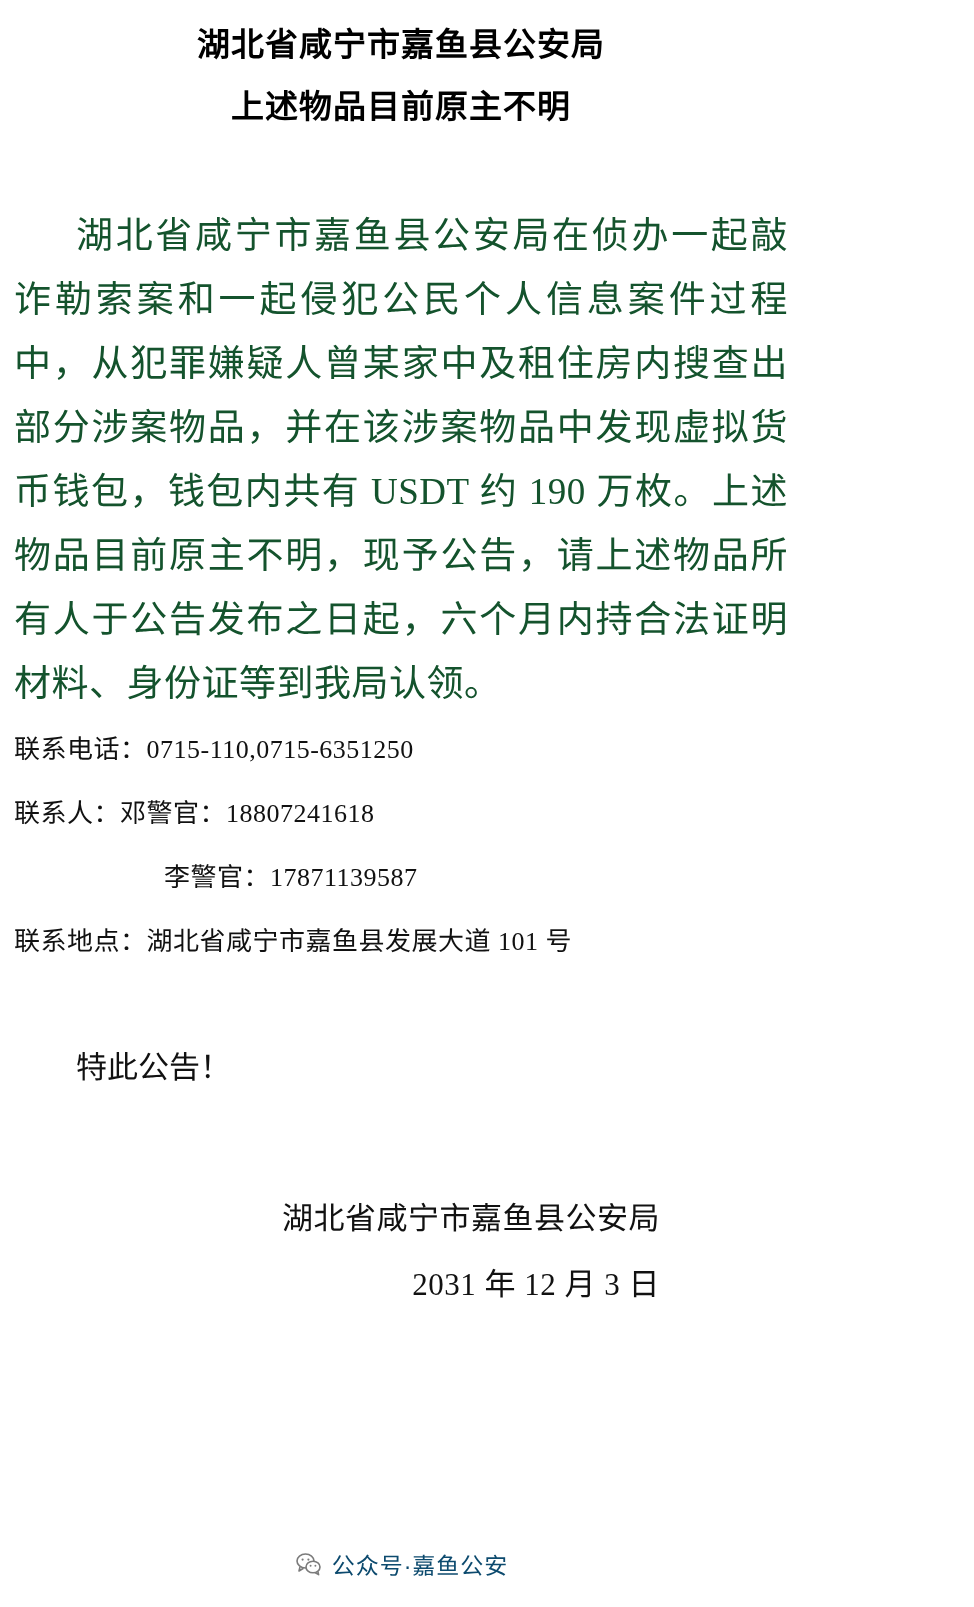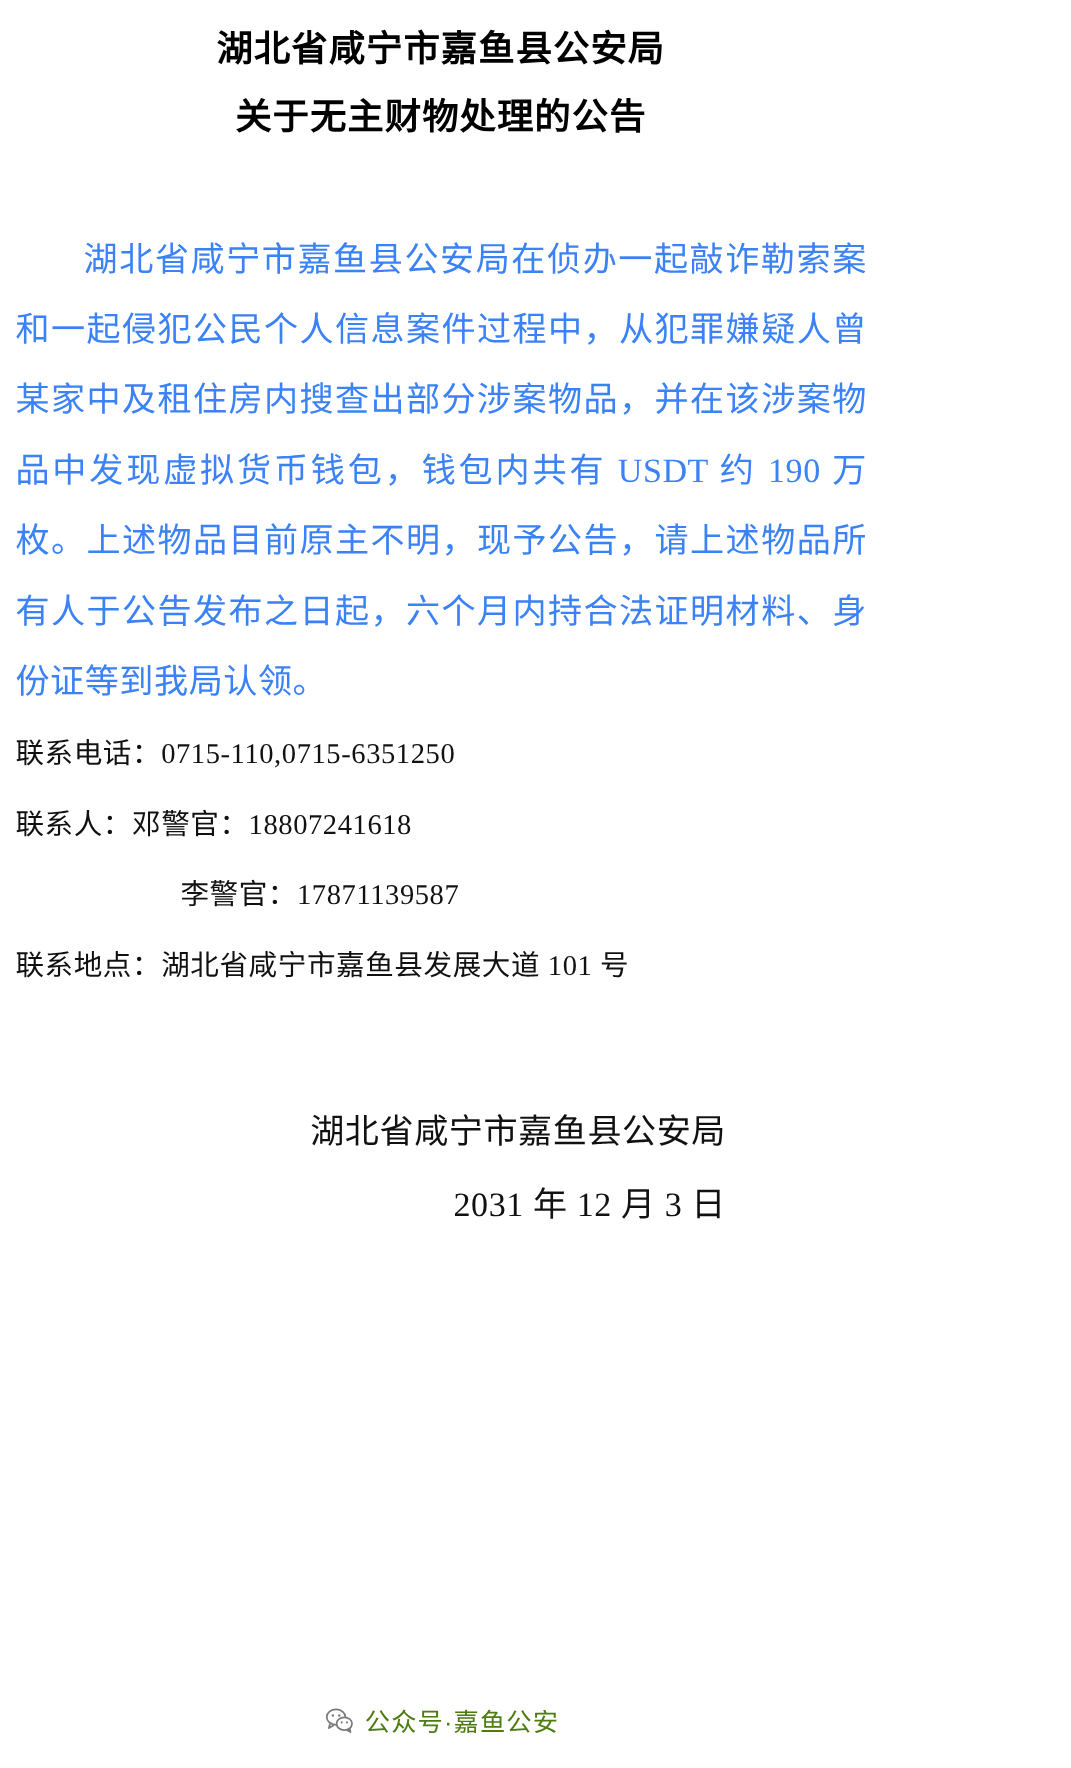--- a/index.html
+++ b/index.html
@@ -30,27 +30,27 @@
     font-size: 33px;
     font-weight: bold;
     line-height: 62px;
     letter-spacing: 1px;
     color: #000000;
   }
   .body-block {
     margin-top: 66px;
   }
   p.para {
-    font-size: 31px;
+    font-size: 37px;
     line-height: 64px;
     margin: 0;
     text-align: justify;
     text-justify: inter-ideograph;
     letter-spacing: 0.5px;
-    color: #3b82f6;
+    color: #14532d;
   }
   p.para.indent {
     text-indent: 62px;
   }
   .contact-block {
     margin-top: 2px;
   }
   .contact-line {
     font-size: 26px;
     line-height: 64px;
@@ -90,46 +90,47 @@
     gap: 10px;
   }
   .footer-icon {
     width: 28px;
     height: 28px;
     display: inline-block;
     position: relative;
   }
   .footer-text {
     font-size: 23px;
-    color: #4d7c0f;
+    color: #0c4a6e;
     font-family: "Liberation Sans", "DejaVu Sans", sans-serif;
     letter-spacing: 1px;
   }
 </style>
 </head>
 <body>
 
 <div class="page">
 
   <div class="title-block">
     <div class="title-line">湖北省咸宁市嘉鱼县公安局</div>
-    <div class="title-line">关于无主财物处理的公告</div>
+    <div class="title-line">上述物品目前原主不明</div>
   </div>
 
   <div class="body-block">
     <p class="para indent">湖北省咸宁市嘉鱼县公安局在侦办一起敲诈勒索案和一起侵犯公民个人信息案件过程中，从犯罪嫌疑人曾某家中及租住房内搜查出部分涉案物品，并在该涉案物品中发现虚拟货币钱包，钱包内共有 USDT 约 190 万枚。上述物品目前原主不明，现予公告，请上述物品所有人于公告发布之日起，六个月内持合法证明材料、身份证等到我局认领。</p>
   </div>
 
   <div class="contact-block">
     <div class="contact-line">联系电话：0715-110,0715-6351250</div>
     <div class="contact-line">联系人：邓警官：18807241618</div>
     <div class="contact-line indent2">李警官：17871139587</div>
     <div class="contact-line">联系地点：湖北省咸宁市嘉鱼县发展大道 101 号</div>
   </div>
 
+  <div class="notice-line">特此公告！</div>
 
   <div class="signature-block">
     <div class="sign-line">湖北省咸宁市嘉鱼县公安局</div>
     <div class="sign-line">2031 年 12 月 3 日</div>
   </div>
 
   <div class="footer">
     <span class="footer-icon">
       <svg width="28" height="28" viewBox="0 0 28 28" aria-hidden="true">
         <ellipse cx="11.5" cy="11" rx="8.5" ry="7" fill="none" stroke="#7b7b7b" stroke-width="1.6"></ellipse>

